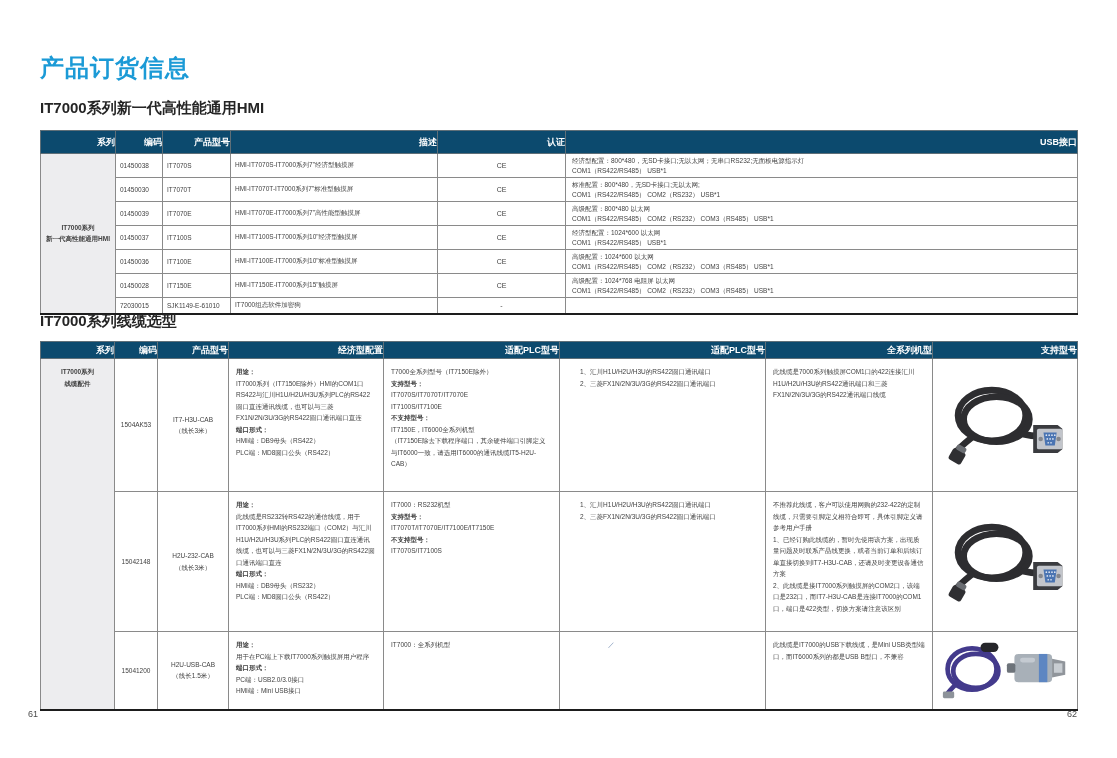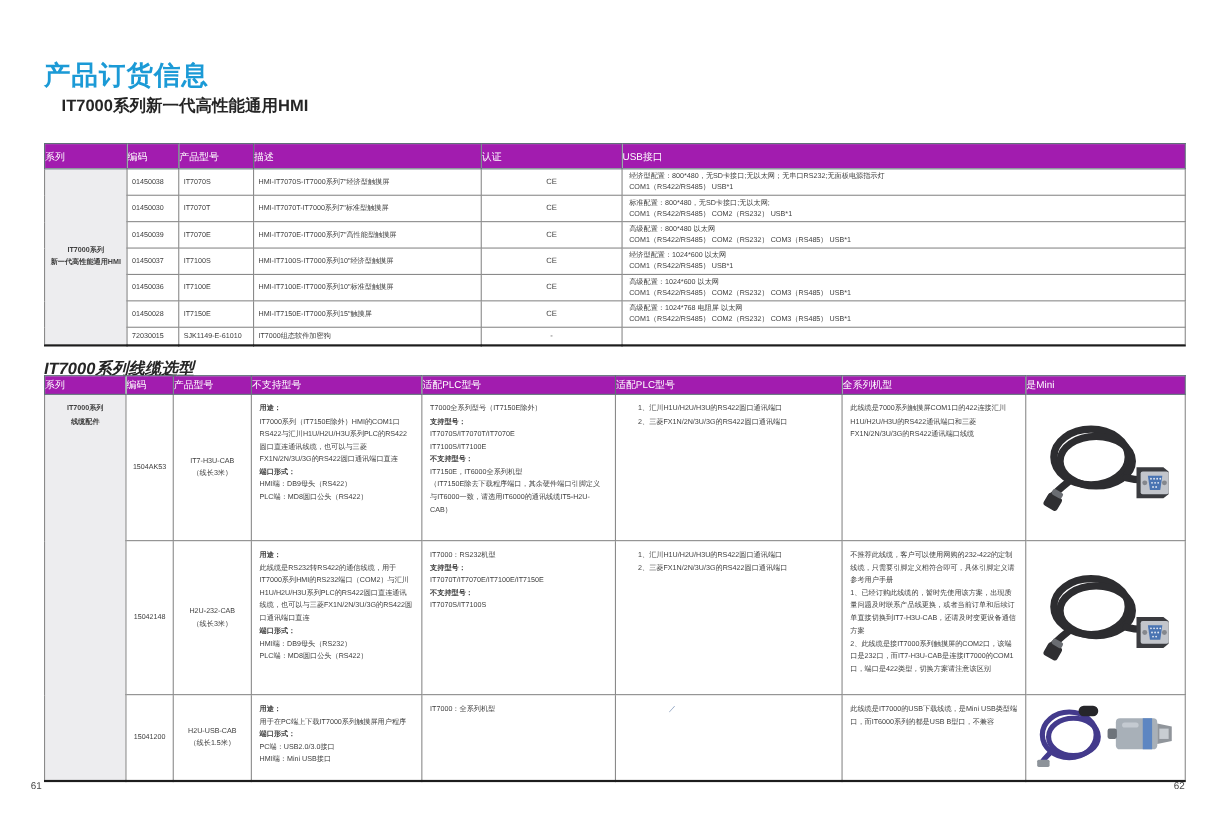--- a/index.html
+++ b/index.html
@@ -1,26 +1,26 @@
 <!DOCTYPE html>
 <html><head>
 <meta charset="utf-8">
 <style>
   html,body{margin:0;padding:0;background:#fff;}
   body{font-family:"Liberation Sans","DejaVu Sans",sans-serif;}
   .page{position:relative;width:1117px;height:758px;background:#ffffff;overflow:hidden;}
   .title{position:absolute;left:40px;top:52px;font-size:24px;font-weight:700;color:#1b9ad6;letter-spacing:1px;}
   .sub{position:absolute;left:40px;font-size:15px;font-weight:700;color:#252525;}
-  .sub1{top:87px;margin-left:16px;}
-  .sub2{top:326px;font-style:italic;}
+  .sub1{top:99px;}
+  .sub2{top:312px;}
   .tblwrap1{position:absolute;left:40px;top:130px;}
   .tblwrap2{position:absolute;left:40px;top:341px;}
   table.t{border-collapse:collapse;table-layout:fixed;width:1037px;border-bottom:2px solid #1d1d1d;}
   table.t td, table.t th{border:1px solid #8a8a8a;overflow:hidden;box-sizing:border-box;}
-  table.t th{background:#a21caf;color:#ffffff;font-size:9px;font-weight:400;text-align:left;border-color:#5f6f78;padding:0;}
+  table.t th{background:#0c4a6e;color:#ffffff;font-size:9px;font-weight:700;text-align:right;border-color:#5f6f78;padding:0;}
   .t1 th{height:15px;}
   .t2 th{height:17px;}
   td.series{background:#ededef;text-align:center;font-size:7px;font-weight:700;color:#3a3a3a;white-space:pre-line;line-height:11px;vertical-align:middle;}
   .t1 tr{height:23px;}
   .t1 tr.last{height:16px;}
   .t1 td{font-size:6.5px;color:#3f3f3f;padding:0 4px;vertical-align:middle;}
   .t1 td.cert{text-align:center;font-size:7px;padding:0;}
   .t1 td.com{white-space:pre-line;line-height:9.5px;padding:2px 6px;}
   .t2 td{font-size:6.5px;color:#3f3f3f;vertical-align:top;padding:7px 7px;line-height:11.5px;}
   .t2 td.mid{vertical-align:middle;text-align:center;padding:0 2px;}
@@ -138,25 +138,25 @@
         <col style="width:176px">
           <col style="width:206px">
           <col style="width:167px">
           <col style="width:145px">
       </colgroup>
       <thead>
         <tr>
           <th>系列</th>
           <th>编码</th>
           <th>产品型号</th>
-          <th>不支持型号</th>
+          <th>经济型配置</th>
           <th>适配PLC型号</th>
           <th>适配PLC型号</th>
           <th>全系列机型</th>
-          <th>是Mini</th>
+          <th>支持型号</th>
         </tr>
       </thead>
       <tbody>
         <tr class="r1">
           <td class="series" rowspan="3">IT7000系列
 线缆配件</td>
           <td class="mid">1504AK53</td>
           <td class="mid ml">IT7-H3U-CAB
 （线长3米）</td>
           <td>

